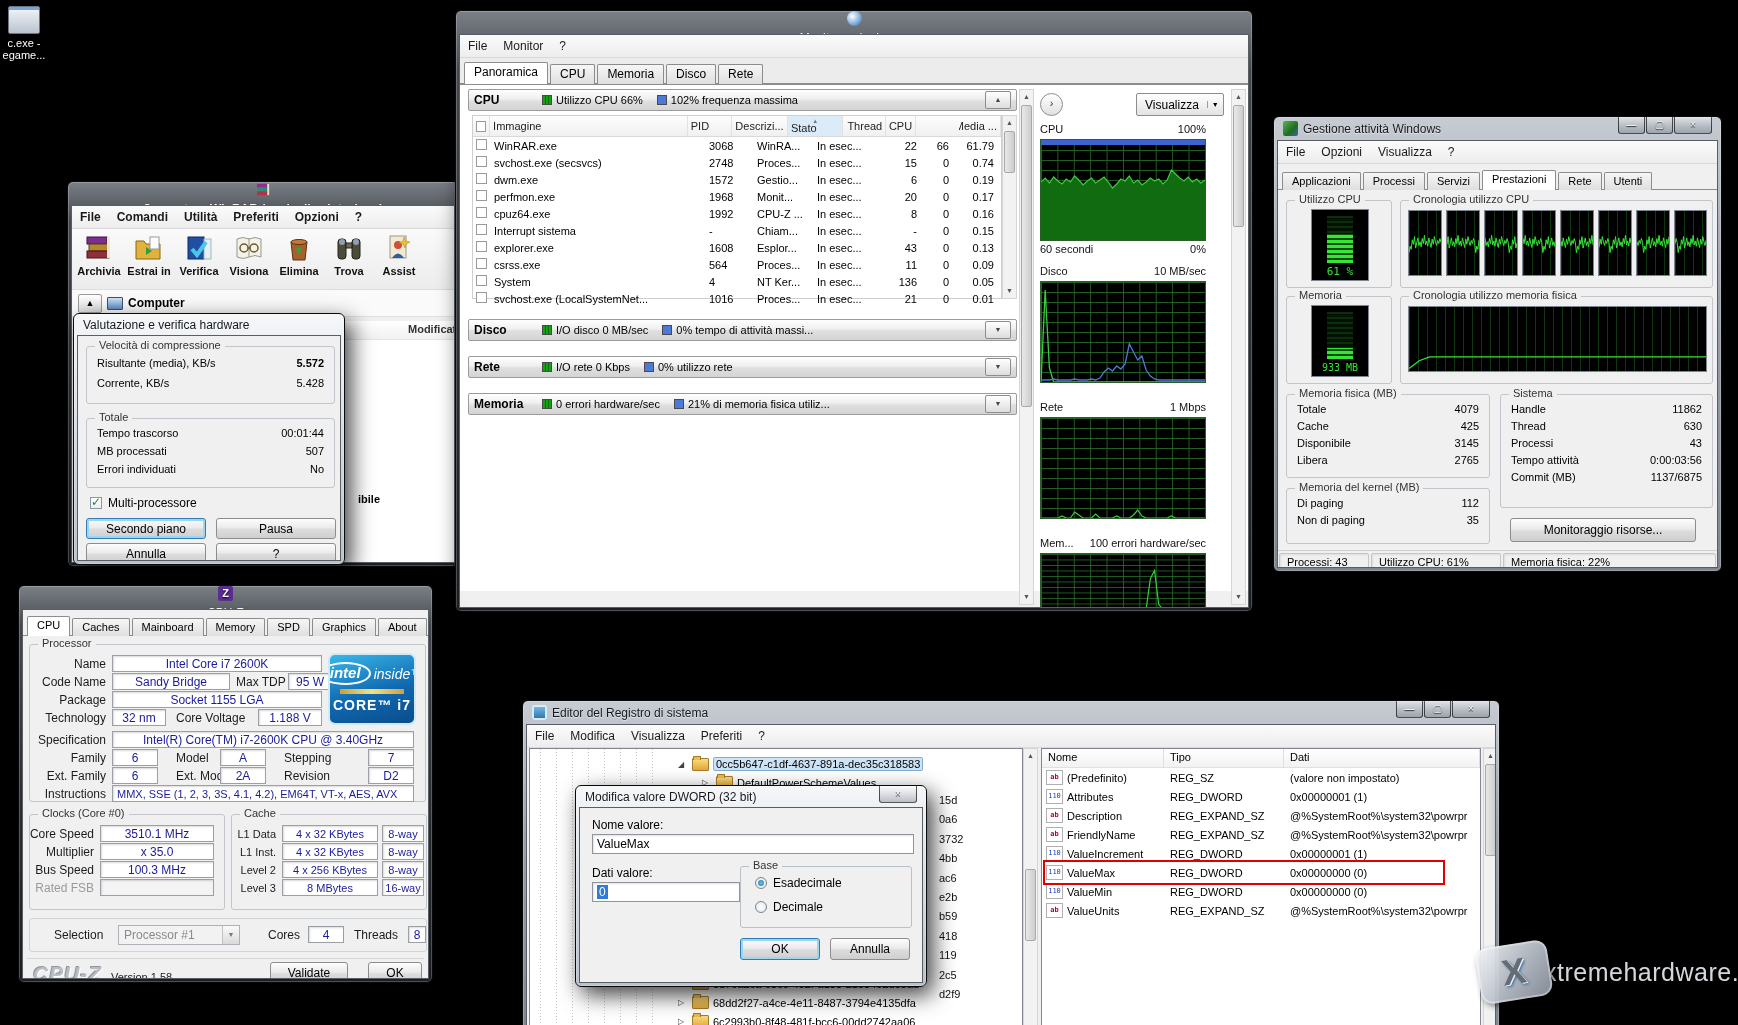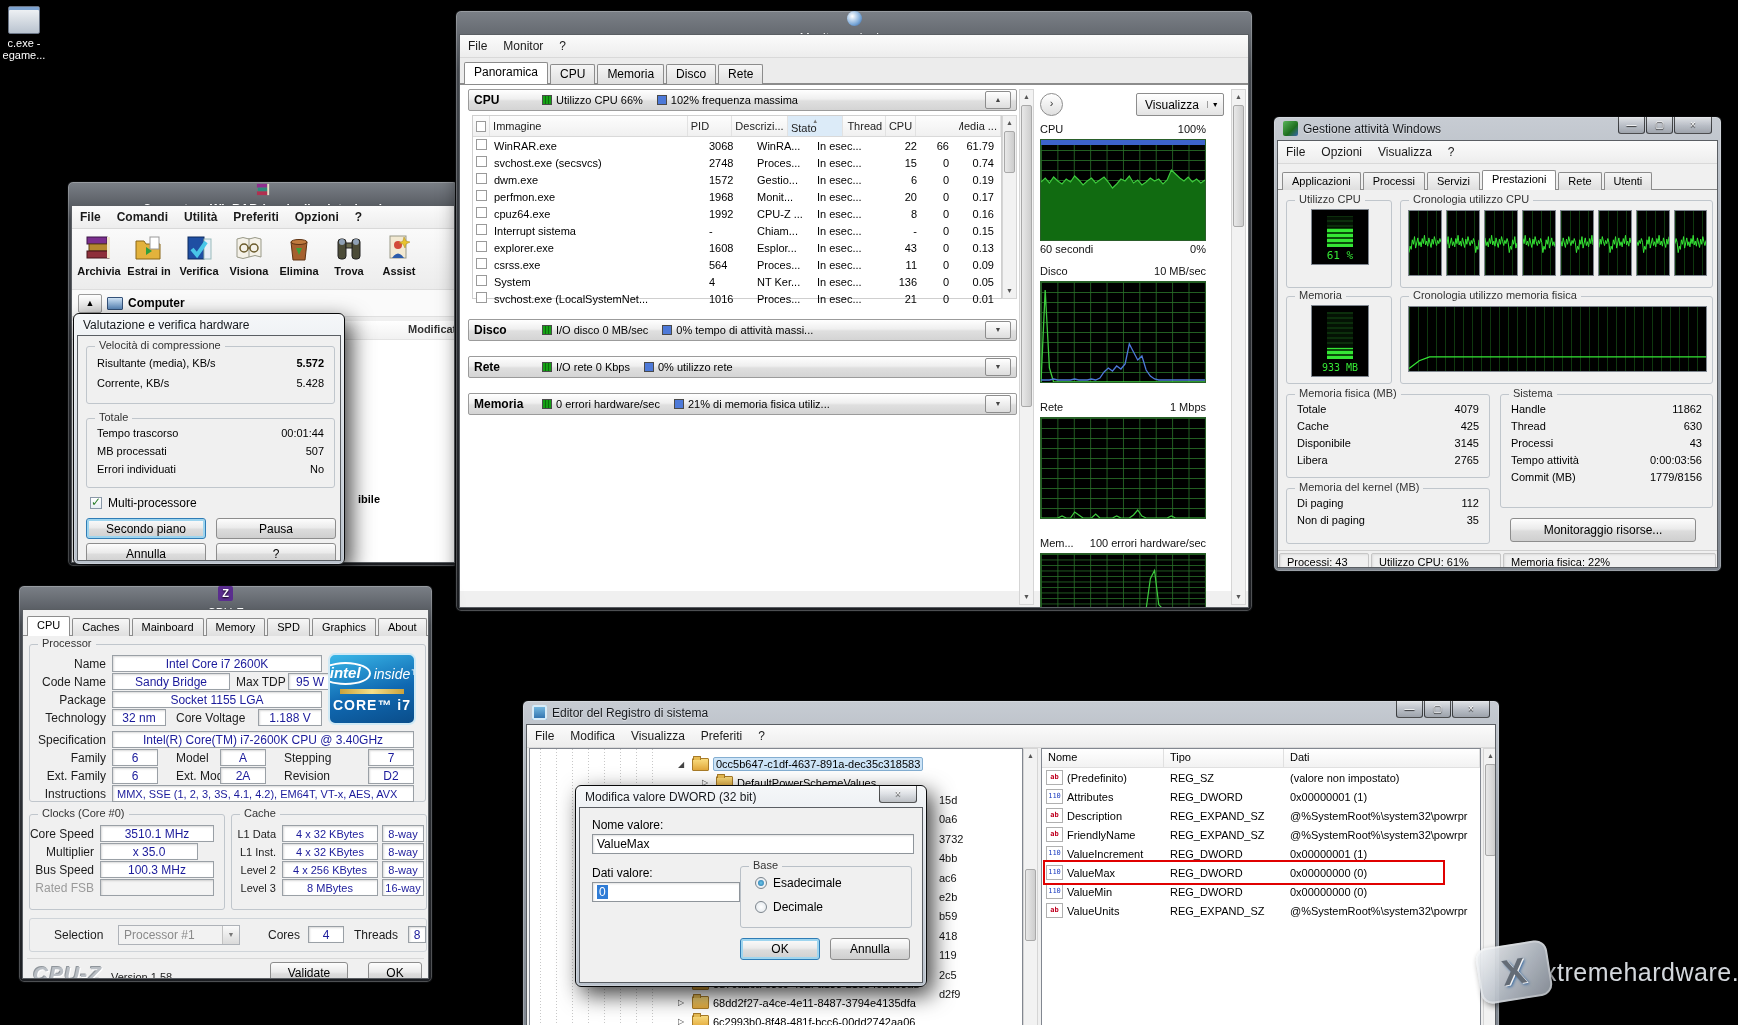--- a/index.html
+++ b/index.html
@@ -651,21 +651,21 @@
           </div>
         <div class="gold"></div>
         <div class="corel">CORE™ i7</div>
       </div>
     </div>
     <div class="group" style="left:6px;top:204px;width:196px;height:96px;">
       <span class="legend">Clocks (Core #0)</span>
       <div class="lbl r" style="left:0;top:10px;width:64px;">Core Speed</div>
       <div class="fld" style="left:70px;top:10px;width:114px;">3510.1 MHz</div>
       <div class="lbl r" style="left:0;top:28px;width:64px;">Multiplier</div>
-      <div class="fld" style="left:70px;top:28px;width:98px;">x 35.0</div>
+      <div class="fld" style="left:70px;top:28px;width:114px;">x 35.0</div>
       <div class="lbl r" style="left:0;top:46px;width:64px;">Bus Speed</div>
       <div class="fld" style="left:70px;top:46px;width:114px;">100.3 MHz</div>
       <div class="lbl r dis" style="left:0;top:64px;width:64px;">Rated FSB</div>
       <div class="fld" style="left:70px;top:64px;width:114px;background:#f4f4f4;"></div>
     </div>
     <div class="group" style="left:208px;top:204px;width:196px;height:96px;">
       <span class="legend">Cache</span>
       <div class="lbl r" style="left:0;top:10px;width:44px;font-size:11px;">L1 Data</div>
       <div class="fld" style="left:50px;top:10px;width:96px;font-size:11px;">4 x 32 KBytes</div>
       <div class="fld" style="left:150px;top:10px;width:42px;font-size:11px;">8-way</div>
@@ -910,21 +910,21 @@
       <div class="tab" style="font-size:11px;">Applicazioni</div>
       <div class="tab" style="font-size:11px;">Processi</div>
       <div class="tab" style="font-size:11px;">Servizi</div>
       <div class="tab active" style="font-size:11px;">Prestazioni</div>
       <div class="tab" style="font-size:11px;">Rete</div>
       <div class="tab" style="font-size:11px;">Utenti</div>
     </div>
     <div style="position:relative;height:calc(100% - 44px);">
       <div class="group" style="left:8px;top:10px;width:106px;height:88px;">
         <span class="legend">Utilizzo CPU</span>
-        <div class="ledpanel" style="left:24px;top:8px;width:58px;height:56px;">
+        <div class="ledpanel" style="left:24px;top:8px;width:58px;height:72px;">
           <div class="ledbars">
               <div class="ledbar">
                 <div class="ledlit" style="height: 61%;"></div>
               </div>
             </div>
           <div class="ledtxt">61 %</div>
         </div>
       </div>
       <div class="group" style="left:122px;top:10px;width:313px;height:88px;">
         <span class="legend">Cronologia utilizzo CPU</span>
@@ -1038,21 +1038,21 @@
         <div class="kv" style="top:42px;">
             <span>Processi</span>
             <span>43</span>
           </div>
         <div class="kv" style="top:59px;">
             <span>Tempo attività</span>
             <span>0:00:03:56</span>
           </div>
         <div class="kv" style="top:76px;">
             <span>Commit (MB)</span>
-            <span>1779/8156</span>
+            <span>1137/6875</span>
           </div>
       </div>
       <div class="group" style="left:8px;top:298px;width:204px;height:56px;">
         <span class="legend">Memoria del kernel (MB)</span>
         <div class="kv" style="top:8px;">
             <span>Di paging</span>
             <span>112</span>
           </div>
         <div class="kv" style="top:25px;">
             <span>Non di paging</span>

